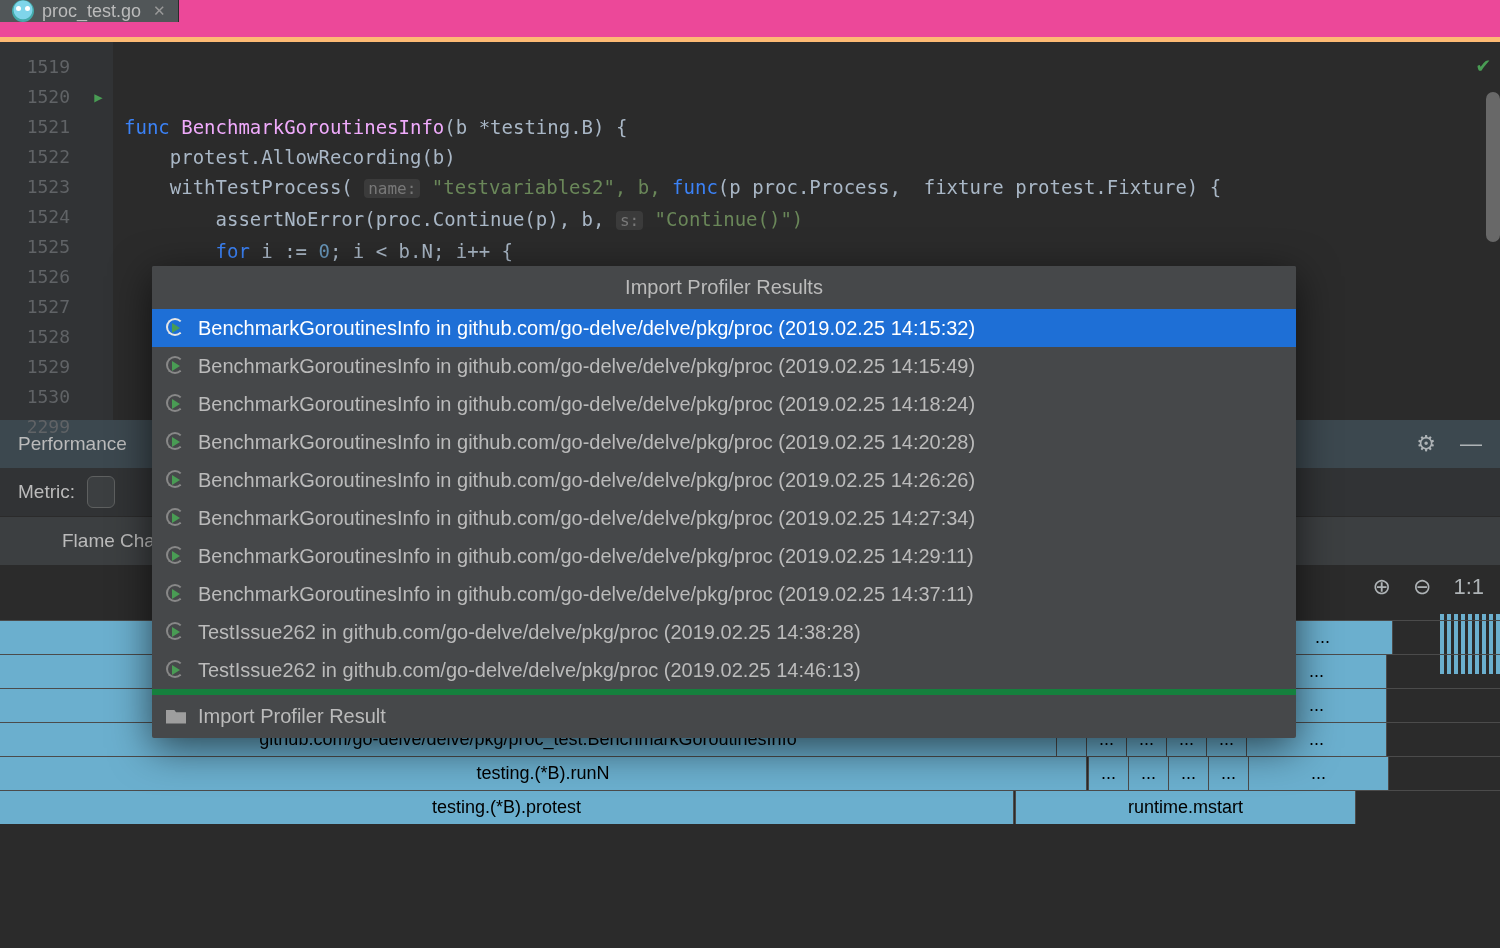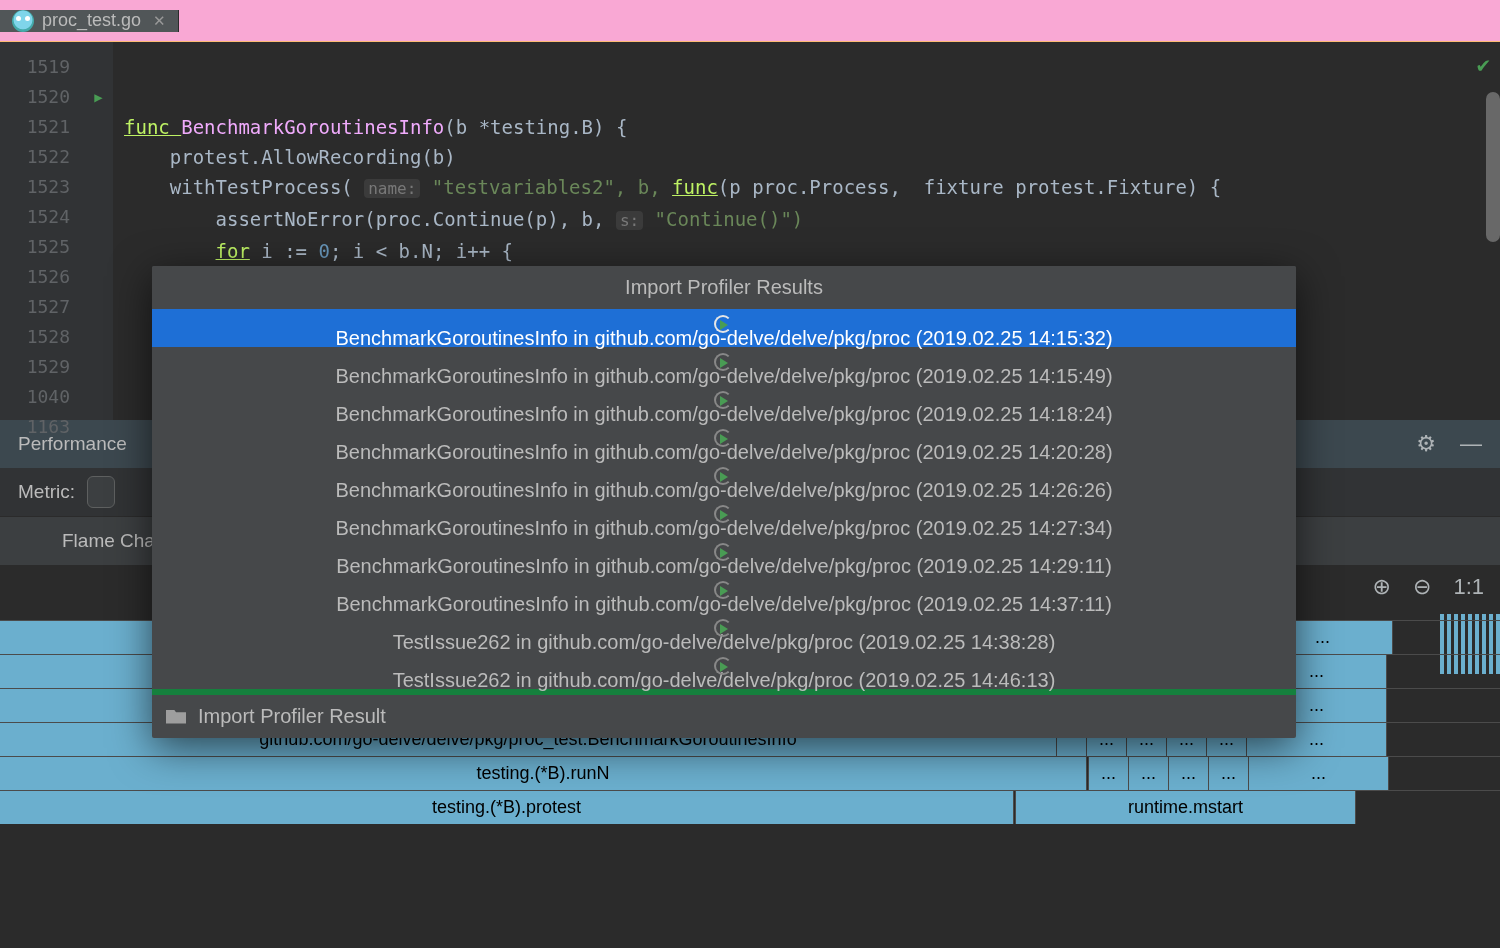--- a/index.html
+++ b/index.html
@@ -9,24 +9,24 @@
     font-size: 16px;
     color: #a9b7c6;
     width: 1500px;
     height: 948px;
     overflow: hidden;
     position: relative;
   }
   
   .tabbar {
     height: 42px;
-    background: #f9a8d4;
+    background: #ec4899;
     display: flex;
-    align-items: center;
-    border-bottom: 1px solid #fdba74;
+    align-items: flex-start;
+    border-bottom: 5px solid #fdba74;
   }
   .tab {
     display: flex;
     align-items: center;
     gap: 8px;
     padding: 0 12px;
     background: #515658;
     border-right: 1px solid #2b2b2b;
     font-family: "Helvetica Neue", Arial, sans-serif;
     font-size: 18px;
@@ -73,21 +73,21 @@
   .mark-gutter div { height: 30px; text-align: center; color: #499c54; }
   .code {
     padding-top: 10px;
     padding-left: 10px;
     line-height: 30px;
     font-size: 19px;
     white-space: pre;
     flex: 1;
     position: relative;
   }
-  .kw  { color: #bef264; text-decoration: underline; }
+  .kw  { color: #3b82f6; }
   .fn  { color: #f0abfc; }
   .str { color: #6a8759; }
   .num { color: #6897bb; }
   .hint{ color: #787878; background:#3b3b3b; padding:0 4px; border-radius:4px; font-size:16px;margin-top:8px;}
   .scrollbar {
     position: absolute; right: 0; top: 50px; width: 14px; height: 150px;
     background: rgba(166,166,166,0.5); border-radius: 7px;
   }
   .check-icon {
     position: absolute; right: 10px; top: 10px;
@@ -181,21 +181,20 @@
   }
   .popup .title {
     text-align:center;
     padding:10px 0;
     background:#46484a;
   }
   .popup .item {
     display:flex; align-items:center; gap:12px;
     padding:6px 14px;
     height:38px;
-    flex-direction:column;
   }
   .popup .item.selected { background:#1e6fd6; color:#ffffff; }
   .popup .item .run-icon {
     width:20px; height:20px; position:relative;
   }
   .popup .item .run-icon::before {
     content:""; position:absolute; left:0; top:0; width:18px; height:18px;
     border:2px solid #888; border-right-color:transparent; border-radius:50%;
     box-sizing:border-box;
   }
@@ -231,22 +230,22 @@
       <div>1520</div>
       <div>1521</div>
       <div>1522</div>
       <div>1523</div>
       <div>1524</div>
       <div>1525</div>
       <div>1526</div>
       <div>1527</div>
       <div>1528</div>
       <div>1529</div>
-      <div>1040</div>
-      <div>1163</div>
+      <div>1530</div>
+      <div>2299</div>
     </div>
   <div class="mark-gutter">
     <div></div>
     <div>▶</div>
     <div></div>
       <div></div>
       <div></div>
       <div></div>
       <div></div>
       <div></div>

